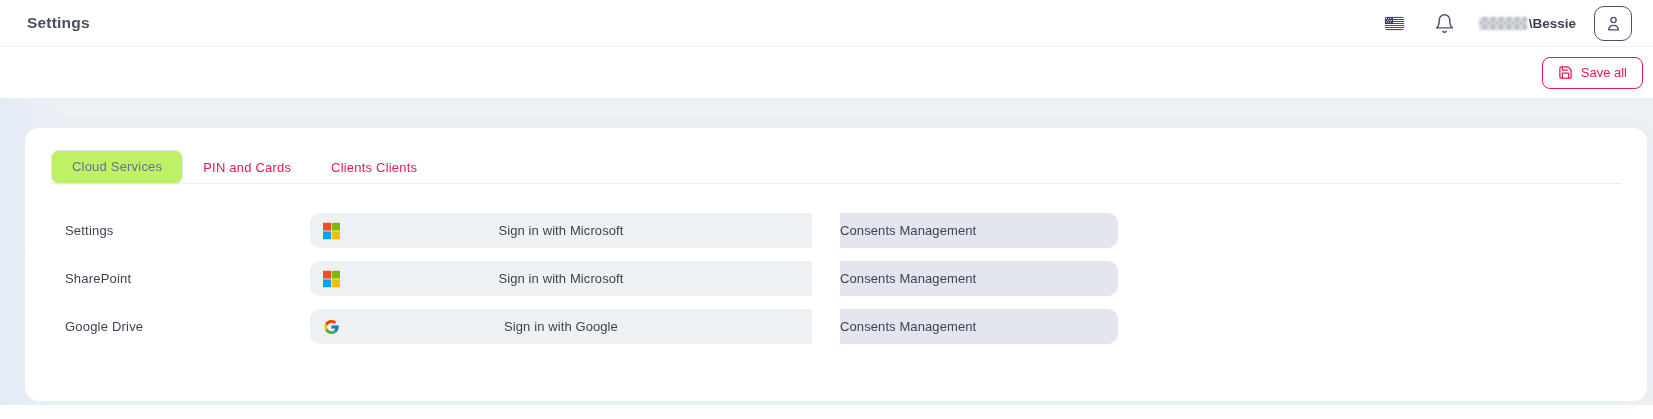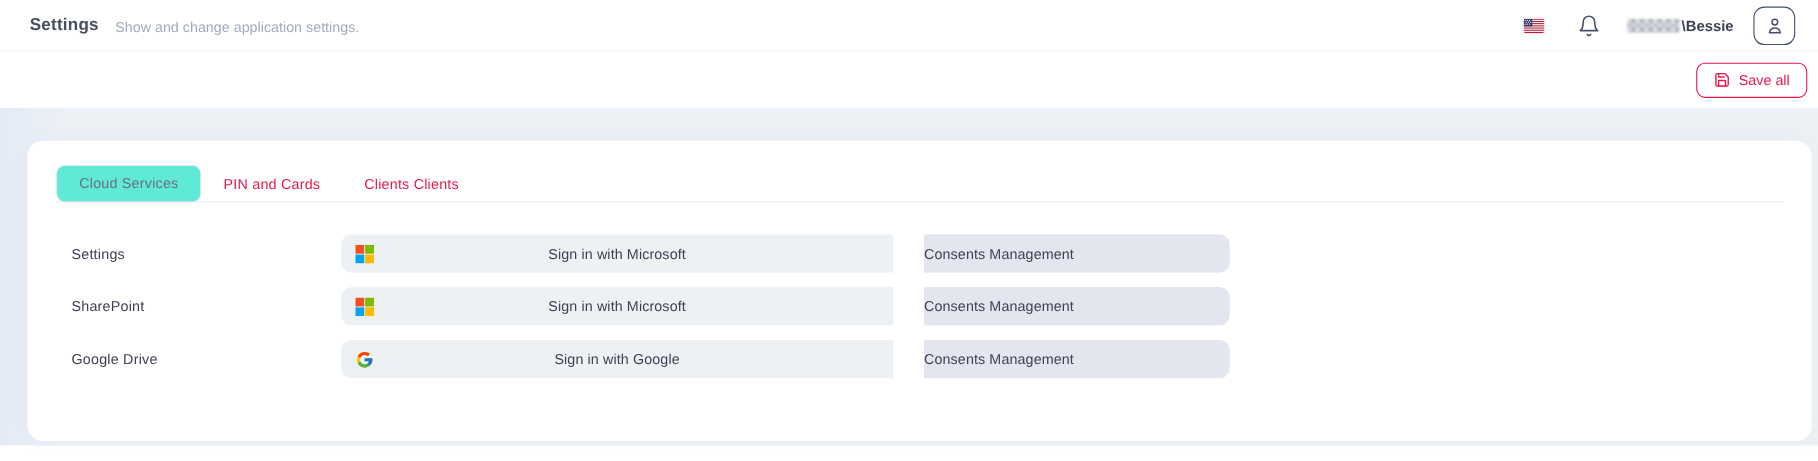--- a/index.html
+++ b/index.html
@@ -38,21 +38,21 @@
   
   .page { height:307px; background:linear-gradient(to right,#e3ebf7 0,#edf1f6 60px,#edf1f6 100%);
     padding:30px 6px 4px 25px; }
   .card { height:273px; background:#fff; border-radius:14px; padding:22px 26px 0;
     box-shadow:0 0 20px rgba(76,87,125,.03); }
 
   
   .tabs { display:flex; align-items:flex-end; border-bottom:1px solid #e9ebf2; }
   .tab { font-size:13px; padding:8px 20px; cursor:pointer; background:none; border:none;
     font-family:inherit; letter-spacing:.2px; }
-  .tab.active { border:1px solid #e2e5ee; border-radius:8px; background:#5eead4;
+  .tab.active { border:1px solid #e2e5ee; border-radius:8px; background:#bef264;
     margin-bottom:-1px; color:#6b7086; padding:8px 20px 9px; }
   .tab.inactive { color:var(--accent); font-weight:500; }
 
   
   .rows { margin-top:29px; }
   .row { display:flex; align-items:center; height:35px; margin-bottom:13px; padding-left:14px; }
   .row-label { width:245px; font-size:13px; font-weight:500; color:#3f4254; letter-spacing:.2px; }
   .btn-group { display:flex; height:35px; border-radius:10px; overflow:hidden;gap:28px; }
   .signin-btn { width:502px; background:#eef1f4; border:none; position:relative;
     display:flex; align-items:center; justify-content:center; cursor:pointer;
@@ -63,21 +63,20 @@
     font-family:inherit; font-size:13px; font-weight:500; color:#3f4254;
     display:flex; align-items:center; justify-content:flex-start; letter-spacing:.1px; }
 
   :root { --accent:#e61a4d; }
 </style>
 </head>
 <body>
 
 <div class="topbar">
   <div class="page-title">Settings</div>
-  <div class="page-subtitle">Show and change application settings.</div>
 
   <div class="topbar-right">
     <button class="flag-btn">
       <span class="flag-wrap">
         <svg width="19" height="13" viewBox="0 0 19 13">
           <rect width="19" height="13" fill="#ffffff"></rect>
           <g fill="#b22234">
             <rect y="0" width="19" height="1"></rect>
               <rect y="2" width="19" height="1"></rect>
             <rect y="4" width="19" height="1"></rect>

